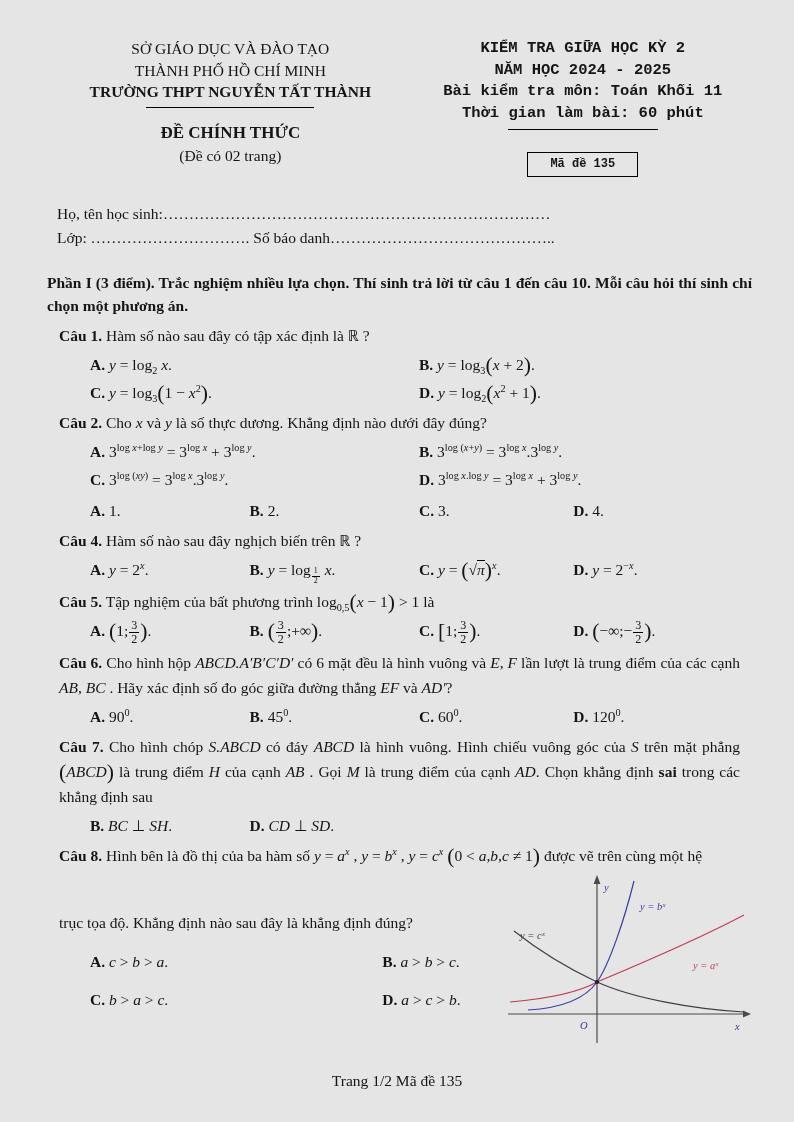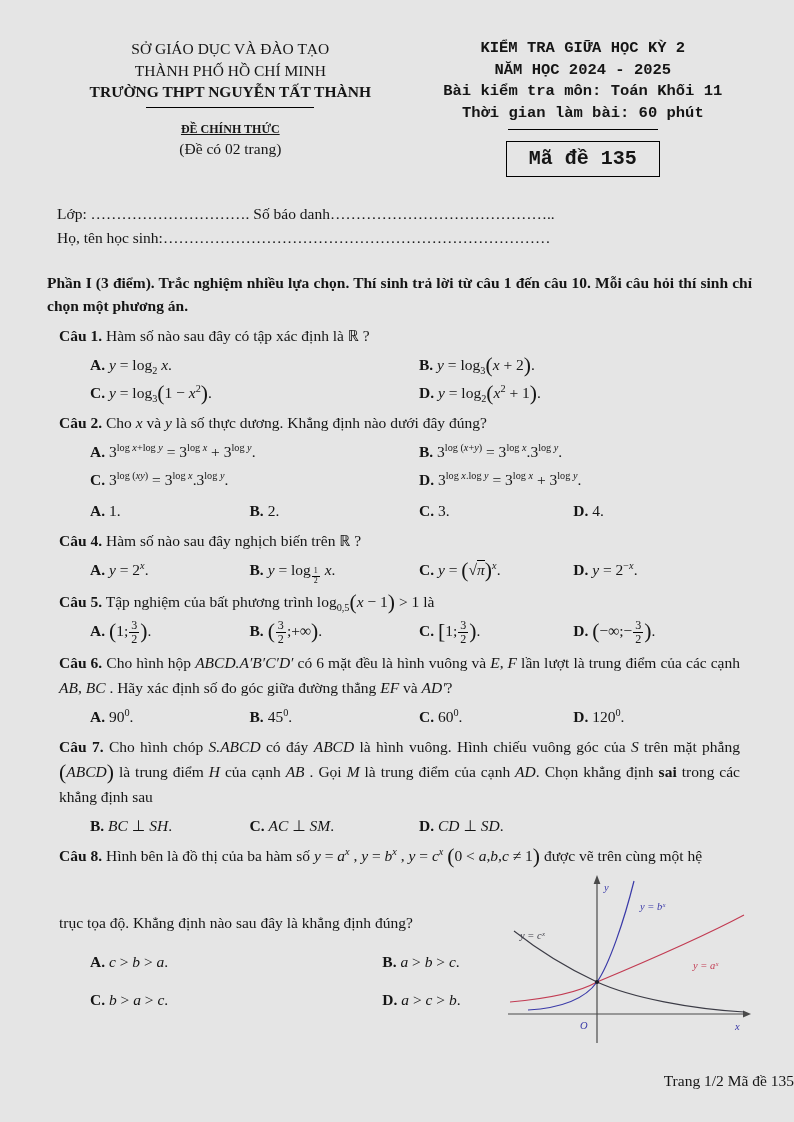--- a/index.html
+++ b/index.html
@@ -9,22 +9,22 @@
     padding:38px 42px 0 47px;
     font-family:"Liberation Serif",serif;font-size:15.5px;
   }
   .b{font-weight:bold;}
   
   .hdr{display:flex;}
   .hl{flex:0 0 52%;text-align:center;line-height:1.4;}
   .hr{flex:1;text-align:center;line-height:1.4;font-family:Liberation Mono, monospace;}
   .rule{border-top:1.4px solid #000;width:168px;margin:4px auto 2px;}
   .hr .rule{width:150px;}
-  .official{margin-top:13px;font-size:12px;text-decoration:underline;}
-  .codebox{display:inline-block;border:1.4px solid #000;padding:3px 22px;margin-top:9px;font-size:20px;}
+  .official{margin-top:13px;font-size:17px;}
+  .codebox{display:inline-block;border:1.4px solid #000;padding:3px 22px;margin-top:20px;font-size:12px;}
   
   .student{margin-top:25px;padding-left:10px;line-height:1.55;}
   
   .part{margin:21px 0 6px;line-height:1.5;text-align:justify;}
   
   .q{margin:0;}
   .qt{margin:3px 12px;line-height:1.62;text-align:justify;}
   .opts{display:grid;padding-left:43px;margin:1px 0 3px;}
   .cols2{grid-template-columns:49.7% 50.3%;}
   .cols4{grid-template-columns:24.1% 25.6% 23.3% 27%;}
@@ -36,21 +36,21 @@
   .fd{padding:0 2px;}
   .bg{font-size:1.4em;line-height:0;vertical-align:-0.1em;}
   .sqa{border-top:1px solid #000;}
   
   .q8row{display:flex;align-items:center;}
   .q8left{flex:1;padding-right:4px;}
   .q8opts{grid-template-columns:72% 28%;margin-top:13px;row-gap:10px;}
   .graph{flex:0 0 252px;}
   .gtxt{font-family:"Liberation Serif",serif;font-style:italic;font-size:10.5px;}
   
-  .footer{position:absolute;left:0;right:0;bottom:32px;text-align:right;}
+  .footer{position:absolute;left:0;right:0;bottom:32px;text-align:center;}
 </style>
 </head>
 <body>
 
 <div class="page">
 
   <div class="hdr">
     <div class="hl">
       <div>SỞ GIÁO DỤC VÀ ĐÀO TẠO</div>
       <div>THÀNH PHỐ HỒ CHÍ MINH</div>
@@ -63,22 +63,22 @@
       <div class="b">KIỂM TRA GIỮA HỌC KỲ 2</div>
       <div class="b">NĂM HỌC 2024 - 2025</div>
       <div class="b">Bài kiểm tra môn: Toán Khối 11</div>
       <div class="b">Thời gian làm bài: 60 phút</div>
       <div class="rule"></div>
       <div class="codebox b">Mã đề 135</div>
     </div>
   </div>
 
   <div class="student">
+    <div>Họ, tên học sinh:…………………………………………………………………</div>
     <div>Lớp: …………………………. Số báo danh……………………………………..</div>
-    <div>Họ, tên học sinh:…………………………………………………………………</div>
   </div>
 
   <p class="part b">Phần I (3 điểm). Trắc nghiệm nhiều lựa chọn. Thí sinh trả lời từ câu 1 đến câu 10. Mỗi câu hỏi thí sinh chỉ chọn một phương án.</p>
 
   <div id="questions">
       <div class="q">
         <p class="qt"><b>Câu 1.</b> <span>Hàm số nào sau đây có tập xác định là ℝ ?</span></p>
         <div class="opts cols2">
           <span class="opt"><b>A.</b> <span><i>y</i> = log<sub>2</sub> <i>x</i>.</span></span>
           <span class="opt"><b>B.</b> <span><i>y</i> = log<sub>3</sub><span class="bg">(</span><i>x</i> + 2<span class="bg">)</span>.</span></span>
@@ -142,21 +142,20 @@
           <span class="opt"><b>A.</b> <span>90<sup>0</sup>.</span></span>
           <span class="opt"><b>B.</b> <span>45<sup>0</sup>.</span></span>
           <span class="opt"><b>C.</b> <span>60<sup>0</sup>.</span></span>
           <span class="opt"><b>D.</b> <span>120<sup>0</sup>.</span></span>
         </div>
       </div>
       <div class="q">
         <p class="qt"><b>Câu 7.</b> <span>Cho hình chóp <i>S.ABCD</i> có đáy <i>ABCD</i> là hình vuông. Hình chiếu vuông góc của <i>S</i> trên mặt phẳng <span class="bg">(</span><i>ABCD</i><span class="bg">)</span> là trung điểm <i>H</i> của cạnh <i>AB</i> . Gọi <i>M</i> là trung điểm của cạnh <i>AD</i>. Chọn khẳng định <b>sai</b> trong các khẳng định sau</span></p>
         <div class="opts cols4">
           <span class="opt"><b>B.</b> <span><i>BC</i> ⊥ <i>SH</i>.</span></span>
-          <span class="opt"><b>C.</b> <span><i>AC</i> ⊥ <i>SM</i>.</span></span>
           <span class="opt"><b>D.</b> <span><i>CD</i> ⊥ <i>SD</i>.</span></span>
         </div>
       </div>
     </div>
 
   <div class="q">
     <p class="qt">
       <b>Câu 8.</b>
       <span>Hình bên là đồ thị của ba hàm số <i>y</i> = <i>a</i><sup><i>x</i></sup> , <i>y</i> = <i>b</i><sup><i>x</i></sup> , <i>y</i> = <i>c</i><sup><i>x</i></sup> <span class="bg">(</span>0 &lt; <i>a</i>,<i>b</i>,<i>c</i> ≠ 1<span class="bg">)</span> được vẽ trên cùng một hệ</span>
     </p>

